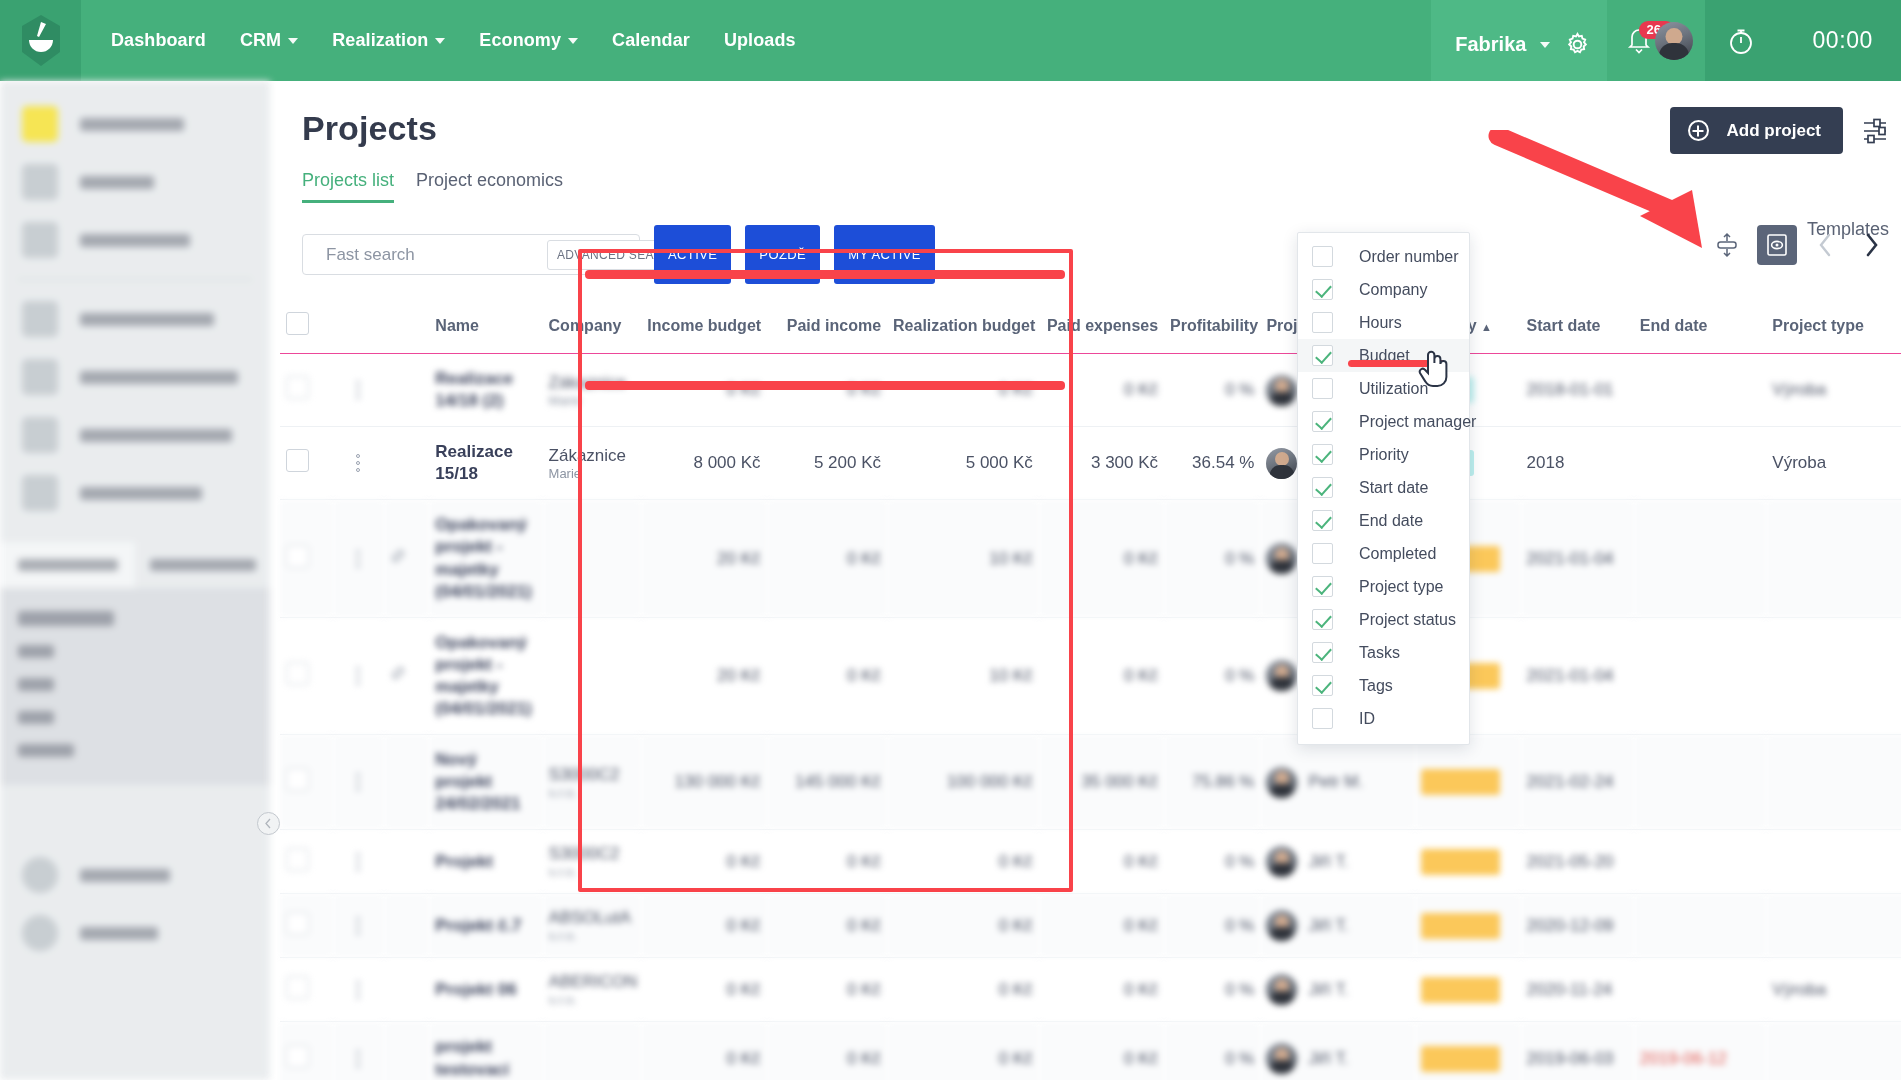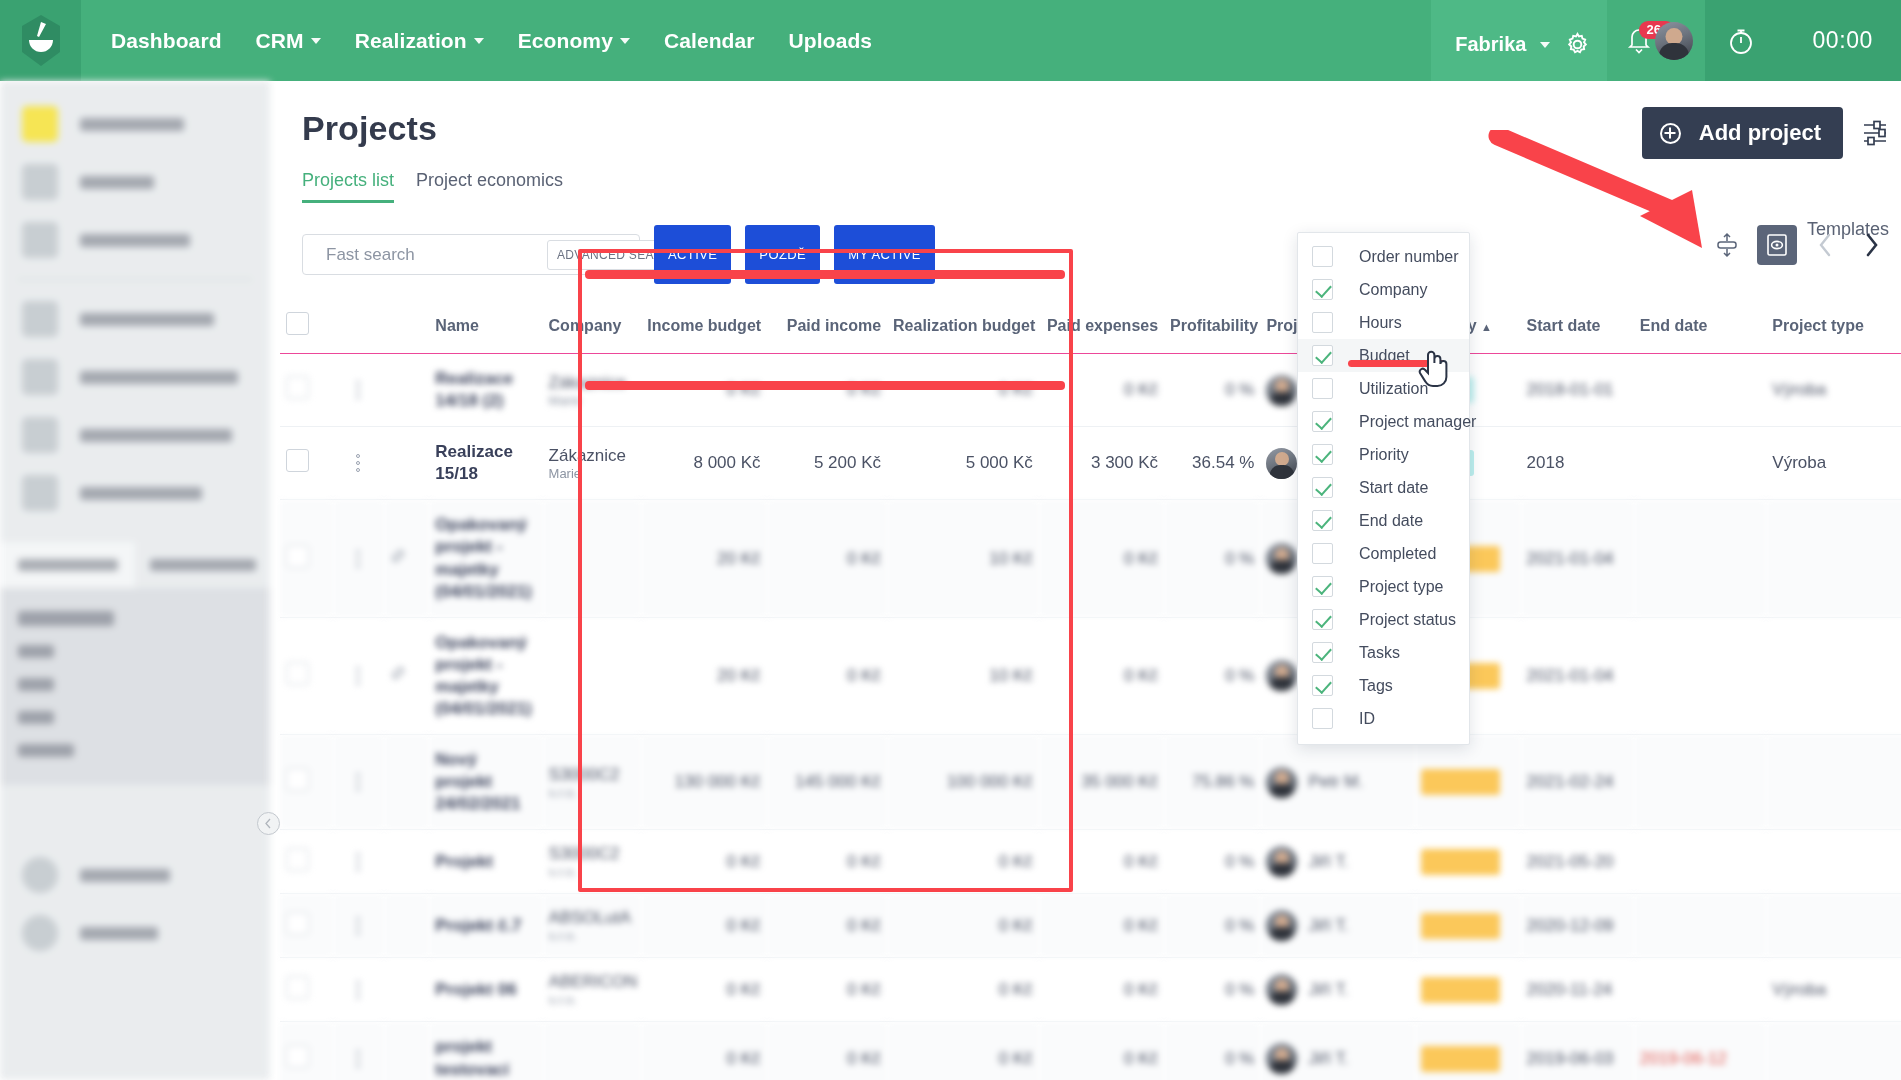--- a/index.html
+++ b/index.html
@@ -13,21 +13,21 @@
 
   
   .topnav {
     position: absolute; top: 0; left: 0; width: 1901px; height: 81px;
     background: #45b07c; display: flex; align-items: center;
   }
   .logo-wrap { width: 81px; height: 81px; background: #3aa271;
     display: flex; align-items: center; justify-content: center; }
   .nav-links { display: flex; align-items: center; margin-left: 30px; gap: 34px; }
   .nav-link {
-    color: #ffffff; font-size: 21px; font-weight: 600; letter-spacing: .1px;
+    color: #ffffff; font-size: 18px; font-weight: 600; letter-spacing: .1px;
     display: flex; align-items: center; gap: 7px; cursor: pointer; white-space: nowrap;
   }
   .caret { border-left: 5px solid transparent; border-right: 5px solid transparent;
     border-top: 6px solid rgba(255,255,255,.95); display:inline-block; }
   .nav-right { position: absolute; right: 0; top: 0; height: 81px; display: flex; align-items: center; }
   .acct-zone { display: flex; align-items: center; gap: 14px; height: 81px;
     padding: 8px 16px 0 24px; background: #4eb986; }
   .acct-name { color: #fff; font-size: 20px; font-weight: 600; }
   .gear { width: 27px; height: 27px; }
   .bell-zone { display: flex; align-items: center; height: 81px;
@@ -79,21 +79,21 @@
   
   .main { position: absolute; top: 81px; left: 280px; width: 1631px; height: 999px; background: #fff; }
   .page-head { padding: 28px 42px 0 22px; position: relative; }
   .page-title { font-size: 34px; font-weight: 600; color: #343b4d; letter-spacing: .1px; }
   .tabs { display: flex; gap: 22px; margin-top: 22px; }
   .tab { font-size: 18px; color: #5a6274; padding-bottom: 9px; cursor: pointer; }
   .tab.active { color: #45b07c; border-bottom: 3px solid #45b07c; font-weight: 500; }
   .head-right { position: absolute; right: 22px; top: 26px; display: flex; align-items: center; gap: 18px; }
   .btn-add {
     background: #343e52; color: #fff; border: none; border-radius: 4px;
-    font-size: 22px; font-weight: 600; padding: 13px 22px 13px 18px;
+    font-size: 17px; font-weight: 600; padding: 13px 22px 13px 18px;
     display: flex; align-items: center; gap: 18px; cursor: pointer;
     font-family: "Liberation Sans", sans-serif;
   }
   .plus-circ { width: 21px; height: 21px; border: 2px solid #fff; border-radius: 50%;
     position: relative; flex: none; }
   .plus-circ::before, .plus-circ::after { content:""; position:absolute; background:#fff;
     left:50%; top:50%; transform:translate(-50%,-50%); }
   .plus-circ::before { width:11px; height:2px; }
   .plus-circ::after { width:2px; height:11px; }
   .sliders-ico { cursor: pointer; }

